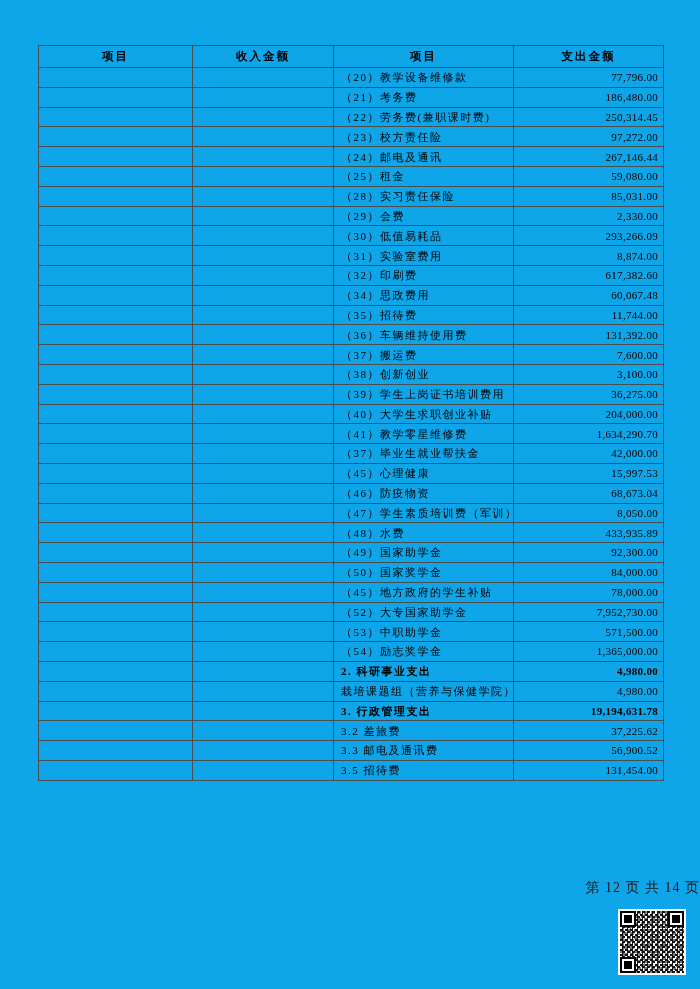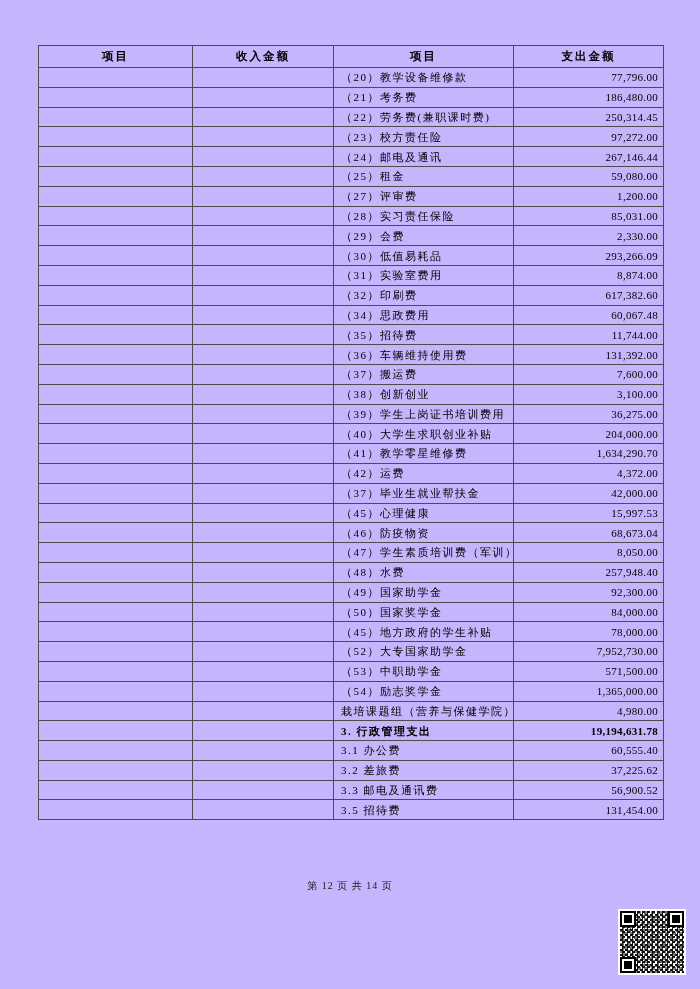--- a/index.html
+++ b/index.html
@@ -1,20 +1,20 @@
 <!DOCTYPE html>
 <html><head>
 <meta charset="utf-8">
 <style>
   html, body { margin: 0; padding: 0; background: #e8e8e8; }
   .page {
     position: relative;
     width: 700px;
     height: 989px;
-    background: #c4b5fd;
+    background: #0ea5e9;
     font-family: "Liberation Serif", "DejaVu Serif", serif;
     color: #000000;
     overflow: hidden;
   }
   table.fin-table {
     position: absolute;
     left: 38px;
     top: 45px;
     width: 625px;
     border-collapse: collapse;
@@ -46,22 +46,22 @@
     text-align: right;
     padding-right: 5px;
     letter-spacing: 0.3px;
   }
   tr.bold-row td { font-weight: bold; }
   .footer {
     position: absolute;
     top: 879px;
     left: 0;
     width: 100%;
-    text-align: center;
-    font-size: 10px;
+    text-align: right;
+    font-size: 14px;
     letter-spacing: 1px;
     color: #1a1a1a;
   }
   .qr {
     position: absolute;
     left: 620px;
     top: 911px;
     width: 64px;
     height: 62px;
     background:
@@ -146,26 +146,20 @@
         </tr>
         <tr>
           <td class="c-item"></td>
           <td class="c-amt"></td>
           <td class="c-item">（25）租金</td>
           <td class="c-amt">59,080.00</td>
         </tr>
         <tr>
           <td class="c-item"></td>
           <td class="c-amt"></td>
-          <td class="c-item">（27）评审费</td>
-          <td class="c-amt">1,200.00</td>
-        </tr>
-        <tr>
-          <td class="c-item"></td>
-          <td class="c-amt"></td>
           <td class="c-item">（28）实习责任保险</td>
           <td class="c-amt">85,031.00</td>
         </tr>
         <tr>
           <td class="c-item"></td>
           <td class="c-amt"></td>
           <td class="c-item">（29）会费</td>
           <td class="c-amt">2,330.00</td>
         </tr>
         <tr>
@@ -230,26 +224,20 @@
         </tr>
         <tr>
           <td class="c-item"></td>
           <td class="c-amt"></td>
           <td class="c-item">（41）教学零星维修费</td>
           <td class="c-amt">1,634,290.70</td>
         </tr>
         <tr>
           <td class="c-item"></td>
           <td class="c-amt"></td>
-          <td class="c-item">（42）运费</td>
-          <td class="c-amt">4,372.00</td>
-        </tr>
-        <tr>
-          <td class="c-item"></td>
-          <td class="c-amt"></td>
           <td class="c-item">（37）毕业生就业帮扶金</td>
           <td class="c-amt">42,000.00</td>
         </tr>
         <tr>
           <td class="c-item"></td>
           <td class="c-amt"></td>
           <td class="c-item">（45）心理健康</td>
           <td class="c-amt">15,997.53</td>
         </tr>
         <tr>
@@ -261,21 +249,21 @@
         <tr>
           <td class="c-item"></td>
           <td class="c-amt"></td>
           <td class="c-item">（47）学生素质培训费（军训）</td>
           <td class="c-amt">8,050.00</td>
         </tr>
         <tr>
           <td class="c-item"></td>
           <td class="c-amt"></td>
           <td class="c-item">（48）水费</td>
-          <td class="c-amt">257,948.40</td>
+          <td class="c-amt">433,935.89</td>
         </tr>
         <tr>
           <td class="c-item"></td>
           <td class="c-amt"></td>
           <td class="c-item">（49）国家助学金</td>
           <td class="c-amt">92,300.00</td>
         </tr>
         <tr>
           <td class="c-item"></td>
           <td class="c-amt"></td>
@@ -299,37 +287,37 @@
           <td class="c-amt"></td>
           <td class="c-item">（53）中职助学金</td>
           <td class="c-amt">571,500.00</td>
         </tr>
         <tr>
           <td class="c-item"></td>
           <td class="c-amt"></td>
           <td class="c-item">（54）励志奖学金</td>
           <td class="c-amt">1,365,000.00</td>
         </tr>
+        <tr class="bold-row">
+          <td class="c-item"></td>
+          <td class="c-amt"></td>
+          <td class="c-item">2. 科研事业支出</td>
+          <td class="c-amt">4,980.00</td>
+        </tr>
         <tr>
           <td class="c-item"></td>
           <td class="c-amt"></td>
           <td class="c-item">栽培课题组（营养与保健学院）</td>
           <td class="c-amt">4,980.00</td>
         </tr>
         <tr class="bold-row">
           <td class="c-item"></td>
           <td class="c-amt"></td>
           <td class="c-item">3. 行政管理支出</td>
           <td class="c-amt">19,194,631.78</td>
-        </tr>
-        <tr>
-          <td class="c-item"></td>
-          <td class="c-amt"></td>
-          <td class="c-item">3.1 办公费</td>
-          <td class="c-amt">60,555.40</td>
         </tr>
         <tr>
           <td class="c-item"></td>
           <td class="c-amt"></td>
           <td class="c-item">3.2 差旅费</td>
           <td class="c-amt">37,225.62</td>
         </tr>
         <tr>
           <td class="c-item"></td>
           <td class="c-amt"></td>

